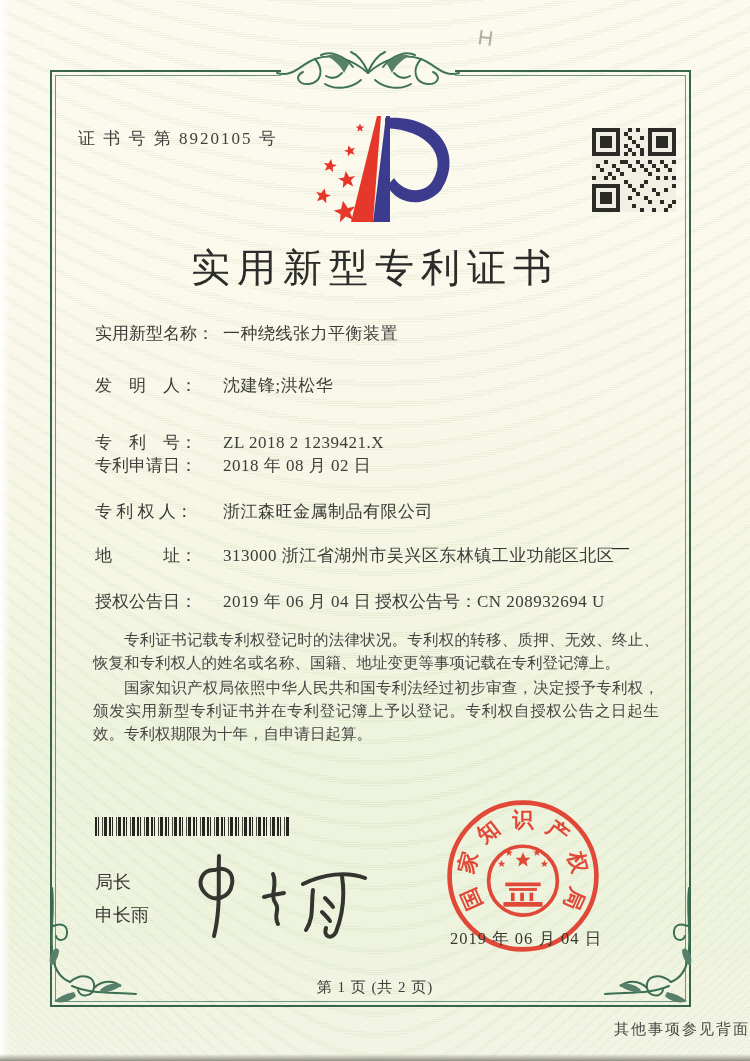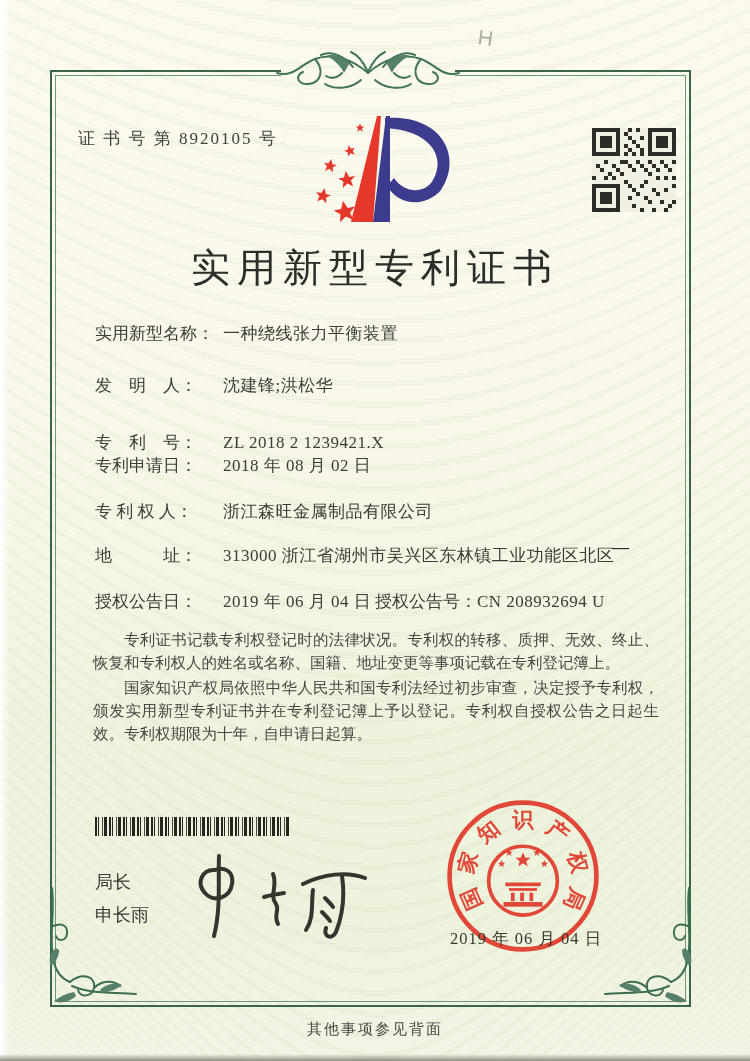--- a/index.html
+++ b/index.html
@@ -79,21 +79,21 @@
 
   .signer-title{position:absolute;left:95px;top:870px;font-size:18px;color:#3a3a36;}
   .signer-name{position:absolute;left:95px;top:903px;font-size:18px;color:#3a3a36;}
   .signature{position:absolute;left:185px;top:848px;width:212px;height:92px;}
 
   .seal{position:absolute;left:444px;top:797px;width:158px;height:158px;opacity:.92;}
   .seal-date{position:absolute;left:450px;top:928px;font-size:16.5px;letter-spacing:1px;color:#38382f;}
 
   .page-info{position:absolute;left:0;top:978px;width:750px;text-align:center;
     font-size:15px;color:#3c3c38;letter-spacing:1px;}
-  .back-note{position:absolute;left:0;top:1020px;width:750px;text-align:center;
+  .back-note{position:absolute;left:0;top:1020px;width:750px;text-align:right;
     font-size:15px;color:#494944;letter-spacing:2px;}
 
   .ornament-top{position:absolute;left:263px;top:40px;width:210px;height:64px;}
   .corner-bl{position:absolute;left:42px;top:886px;width:95px;height:122px;}
   .corner-br{position:absolute;left:604px;top:886px;width:95px;height:122px;transform:scaleX(-1);}
 </style>
 </head>
 <body>
 
 <div class="page">
@@ -274,17 +274,18 @@
         <rect x="70" y="98" width="30" height="3"></rect>
         <rect x="72" y="103" width="4" height="9"></rect>
         <rect x="82" y="103" width="4" height="9"></rect>
         <rect x="92" y="103" width="4" height="9"></rect>
         <rect x="64" y="113" width="42" height="5"></rect>
       </g>
     </g>
   </svg>
   <div class="seal-date">2019 年 06 月 04 日</div>
 
+  <div class="page-info">第 1 页 (共 2 页)</div>
   <div class="back-note">其他事项参见背面</div>
 
   <div class="scan-edge-left"></div>
   <div class="scan-edge-bottom"></div>
 </div>
 
 </body></html>

